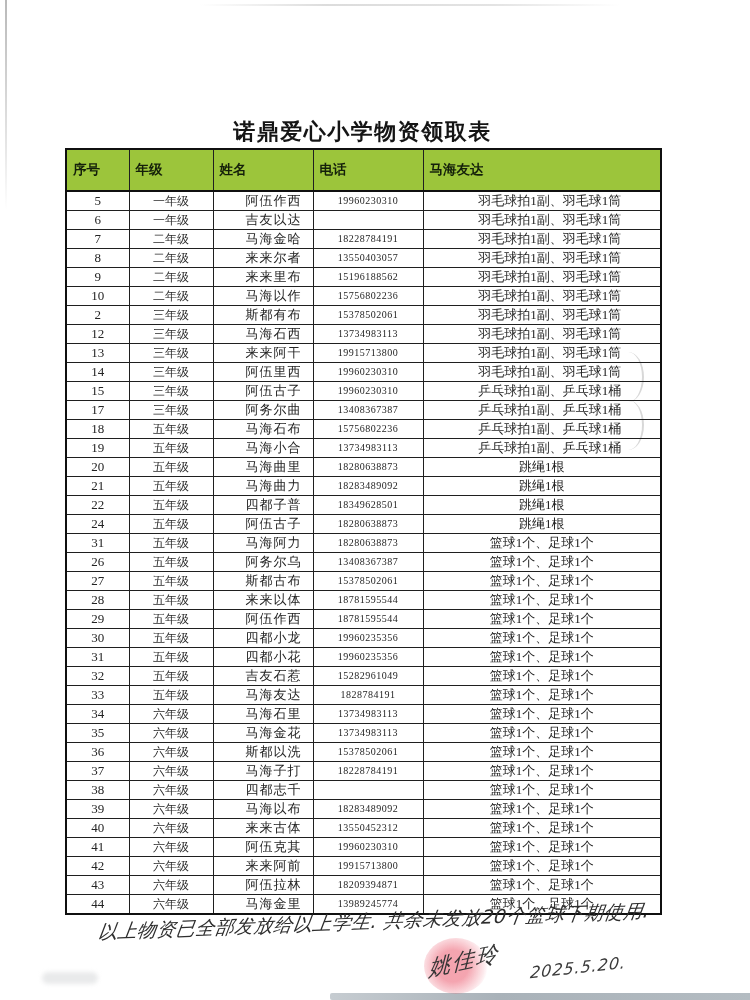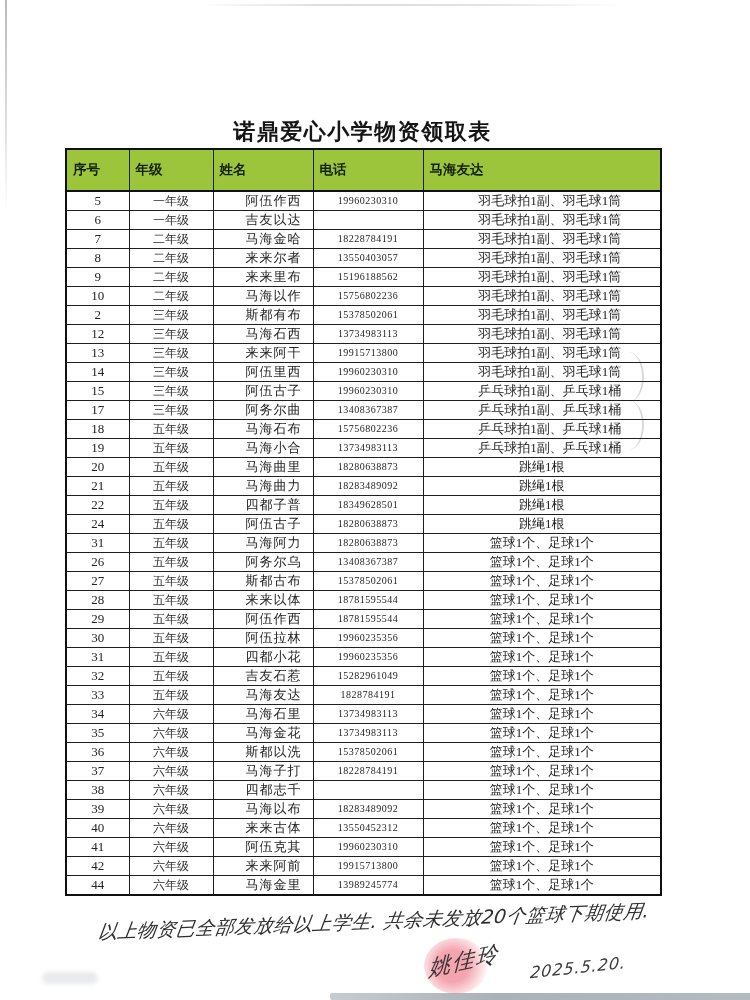--- a/index.html
+++ b/index.html
@@ -247,21 +247,21 @@
       <tr>
         <td class="c-no">29</td>
         <td class="c-grade">五年级</td>
         <td class="c-name">阿伍作西</td>
         <td class="c-phone">18781595544</td>
         <td class="c-item">篮球1个、足球1个</td>
       </tr>
       <tr>
         <td class="c-no">30</td>
         <td class="c-grade">五年级</td>
-        <td class="c-name">阿伍拉林</td>
+        <td class="c-name">四都小龙</td>
         <td class="c-phone">19960235356</td>
         <td class="c-item">篮球1个、足球1个</td>
       </tr>
       <tr>
         <td class="c-no">31</td>
         <td class="c-grade">五年级</td>
         <td class="c-name">四都小花</td>
         <td class="c-phone">19960235356</td>
         <td class="c-item">篮球1个、足球1个</td>
       </tr>
@@ -333,20 +333,27 @@
         <td class="c-grade">六年级</td>
         <td class="c-name">阿伍克其</td>
         <td class="c-phone">19960230310</td>
         <td class="c-item">篮球1个、足球1个</td>
       </tr>
       <tr>
         <td class="c-no">42</td>
         <td class="c-grade">六年级</td>
         <td class="c-name">来来阿前</td>
         <td class="c-phone">19915713800</td>
+        <td class="c-item">篮球1个、足球1个</td>
+      </tr>
+      <tr>
+        <td class="c-no">43</td>
+        <td class="c-grade">六年级</td>
+        <td class="c-name">阿伍拉林</td>
+        <td class="c-phone">18209394871</td>
         <td class="c-item">篮球1个、足球1个</td>
       </tr>
       <tr>
         <td class="c-no">44</td>
         <td class="c-grade">六年级</td>
         <td class="c-name">马海金里</td>
         <td class="c-phone">13989245774</td>
         <td class="c-item">篮球1个、足球1个</td>
       </tr>
     </tbody>

